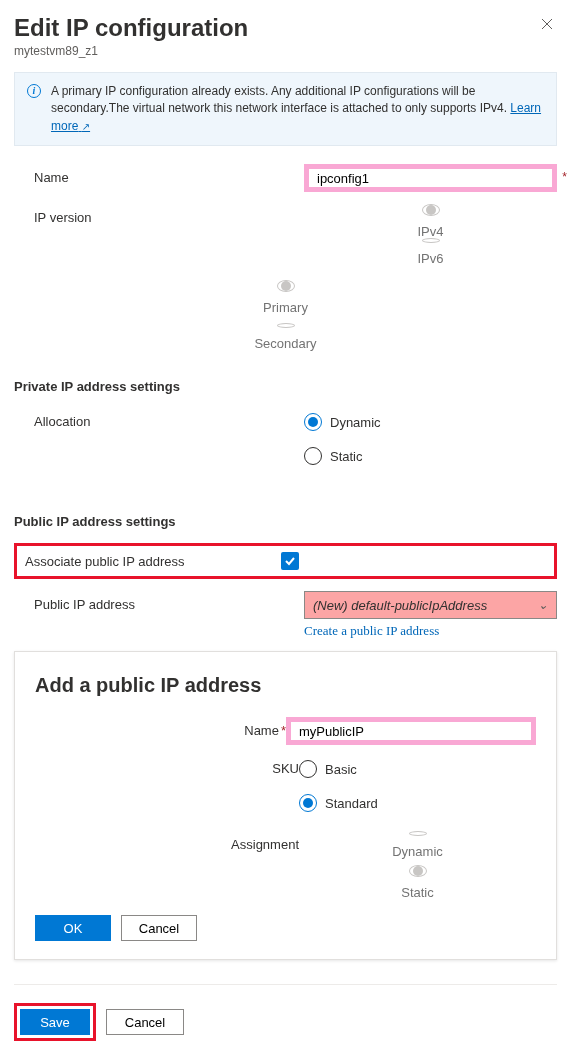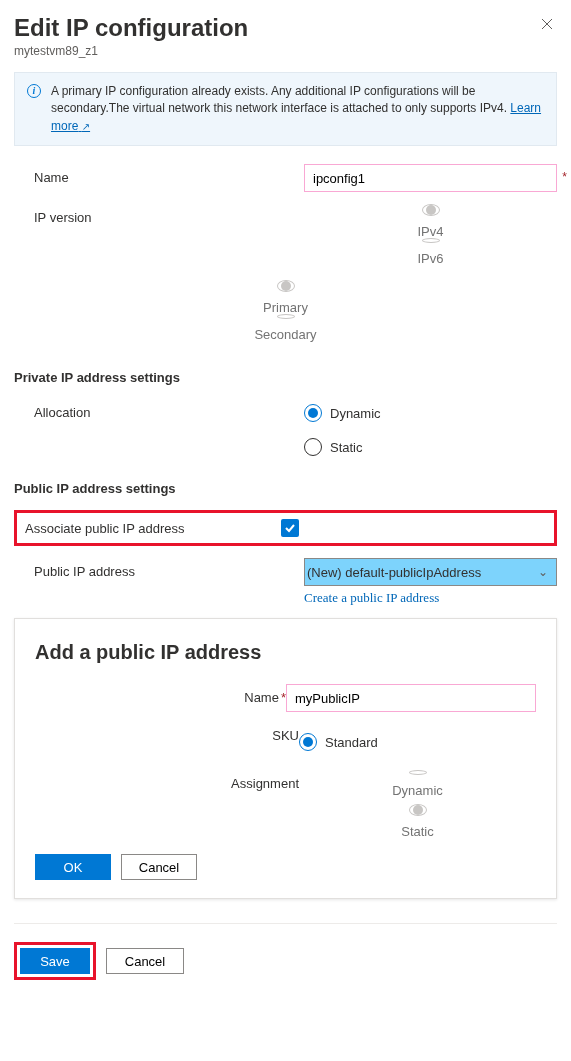--- a/index.html
+++ b/index.html
@@ -32,21 +32,21 @@
     color:#0078d4;font-size:10px;font-weight:600;flex-shrink:0;margin-top:1px;
     font-family: Georgia, serif; font-style: italic;
   }
   .info-text a { color:#0067b8; text-decoration:underline; }
   .ext-icon { font-size:10px; color:#0067b8; }
   .row { display:flex; align-items:flex-start; margin-bottom:10px; }
   .row .label { width:270px; padding-top:6px; font-size:13px; color:#323130;margin-left:20px; }
   .row .field { flex:1; position:relative; }
   .section-title { font-weight:600; font-size:13px; margin:28px 0 14px 0; }
   input[type=text].txt {
-    width:100%; height:28px; border:1px solid #f9a8d4; padding:0 8px;
+    width:100%; height:28px; border:5px solid #f9a8d4; padding:0 8px;
     font-size:13px; font-family:inherit;
   }
   .req-star { color:#a4262c; position:absolute; right:-10px; top:6px; font-size:12px;}
   .radio-item { display:flex; align-items:center; gap:8px; height:28px; font-size:13px; }
   .radio-item.disabled { color:#737373;flex-direction:column; }
   .radio-outer {
     width:18px;height:18px;border-radius:50%;border:1px solid #323130;
     display:flex;align-items:center;justify-content:center;
   }
   .radio-item.disabled .radio-outer { border-color:#c8c6c4; }
@@ -56,22 +56,22 @@
   }
   .radio-item.disabled .radio-outer.checked { border-color:#c8c6c4; }
   .radio-item.disabled .radio-outer.checked::after { background:#c8c6c4; }
   .check-box {
     width:18px;height:18px;background:#0078d4;border-radius:2px;
     display:flex;align-items:center;justify-content:center;color:#fff;font-size:12px;
   }
   .hl-red { border:3px solid #e8132b; padding:6px 8px; display:flex; align-items:center; }
   .hl-red .label { width:256px; padding-top:0; }
   .select {
-    width:100%; height:28px; border:1px solid #8a8886; padding:0 28px 0 2px;
-    display:flex; align-items:center; font-size:13px; position:relative; background:#7dd3fc;
+    width:100%; height:28px; border:1px solid #8a8886; padding:0 28px 0 8px;
+    display:flex; align-items:center; font-size:13px; position:relative; background:#fca5a5;font-style:italic;
   }
   .select .chev { position:absolute; right:8px; top:6px; color:#605e5c; font-size:12px;}
   .link { color:#0067b8; font-size:13px; cursor:pointer; margin-top:4px; display:inline-block;font-family:Liberation Serif, serif;}
   .panel {
     border:1px solid #e1dfdd; box-shadow:0 1px 3px rgba(0,0,0,0.1);
     padding:22px 20px 18px 20px; margin-top:12px; margin-bottom:24px;
   }
   .panel h2 { font-size:20px; font-weight:600; margin:0 0 20px 0; }
   .panel .row .label { width:244px;text-align:right; }
   .panel input[type=text].txt { width:250px; }
@@ -128,21 +128,21 @@
     </div>
   </div>
 </div>
 
 <div class="row" style="margin-top:14px;">
   <div class="field">
     <div class="radio-item disabled">
       <span class="radio-outer checked"></span>
       <span>Primary</span>
     </div>
-    <div class="radio-item disabled" style="margin-top:6px;">
+    <div class="radio-item disabled" style="margin-top:15px;">
       <span class="radio-outer"></span>
       <span>Secondary</span>
     </div>
   </div>
 </div>
 
 <div class="section-title">Private IP address settings</div>
 
 <div class="row">
   <div class="label">Allocation</div>
@@ -151,21 +151,21 @@
       <span class="radio-outer checked"></span>
       <span>Dynamic</span>
     </div>
     <div class="radio-item" style="margin-top:6px;">
       <span class="radio-outer"></span>
       <span>Static</span>
     </div>
   </div>
 </div>
 
-<div class="section-title" style="margin-top:20px;">Public IP address settings</div>
+<div class="section-title" style="margin-top:44px;">Public IP address settings</div>
 
 <div class="hl-red" style="margin-bottom:12px;">
   <div class="label">Associate public IP address</div>
   <div class="check-box">
     <svg width="12" height="12" viewBox="0 0 12 12">
         <path d="M2 6 L5 9 L10 3" stroke="#fff" stroke-width="2" fill="none"></path>
       </svg>
   </div>
 </div>
 
@@ -186,20 +186,24 @@
   <div class="row">
     <div class="label"><span>Name</span><span class="req">*</span></div>
     <div class="field">
       <input type="text" class="txt" value="myPublicIP" style="">
     </div>
   </div>
 
   <div class="row" style="margin-top:10px;">
     <div class="label">SKU</div>
     <div class="field">
+      <div class="radio-item">
+        <span class="radio-outer"></span>
+        <span>Basic</span>
+      </div>
       <div class="radio-item" style="margin-top:6px;">
         <span class="radio-outer checked"></span>
         <span>Standard</span>
       </div>
     </div>
   </div>
 
   <div class="row" style="margin-top:14px;">
     <div class="label">Assignment</div>
     <div class="field">

